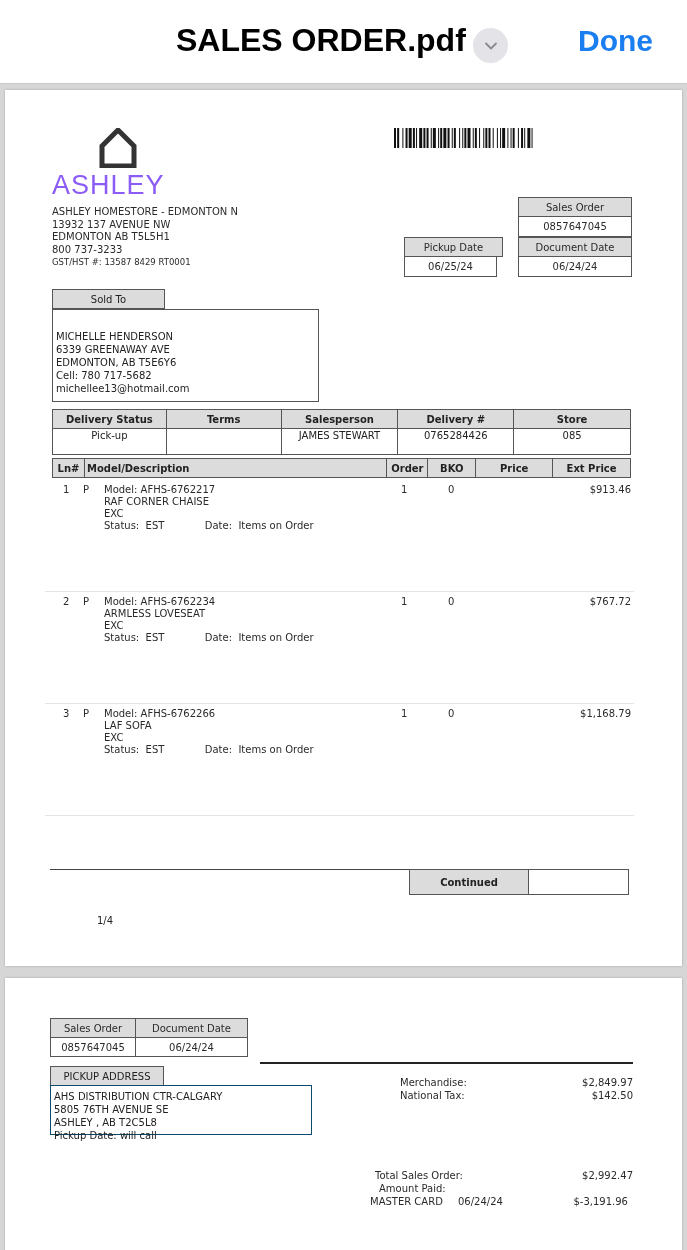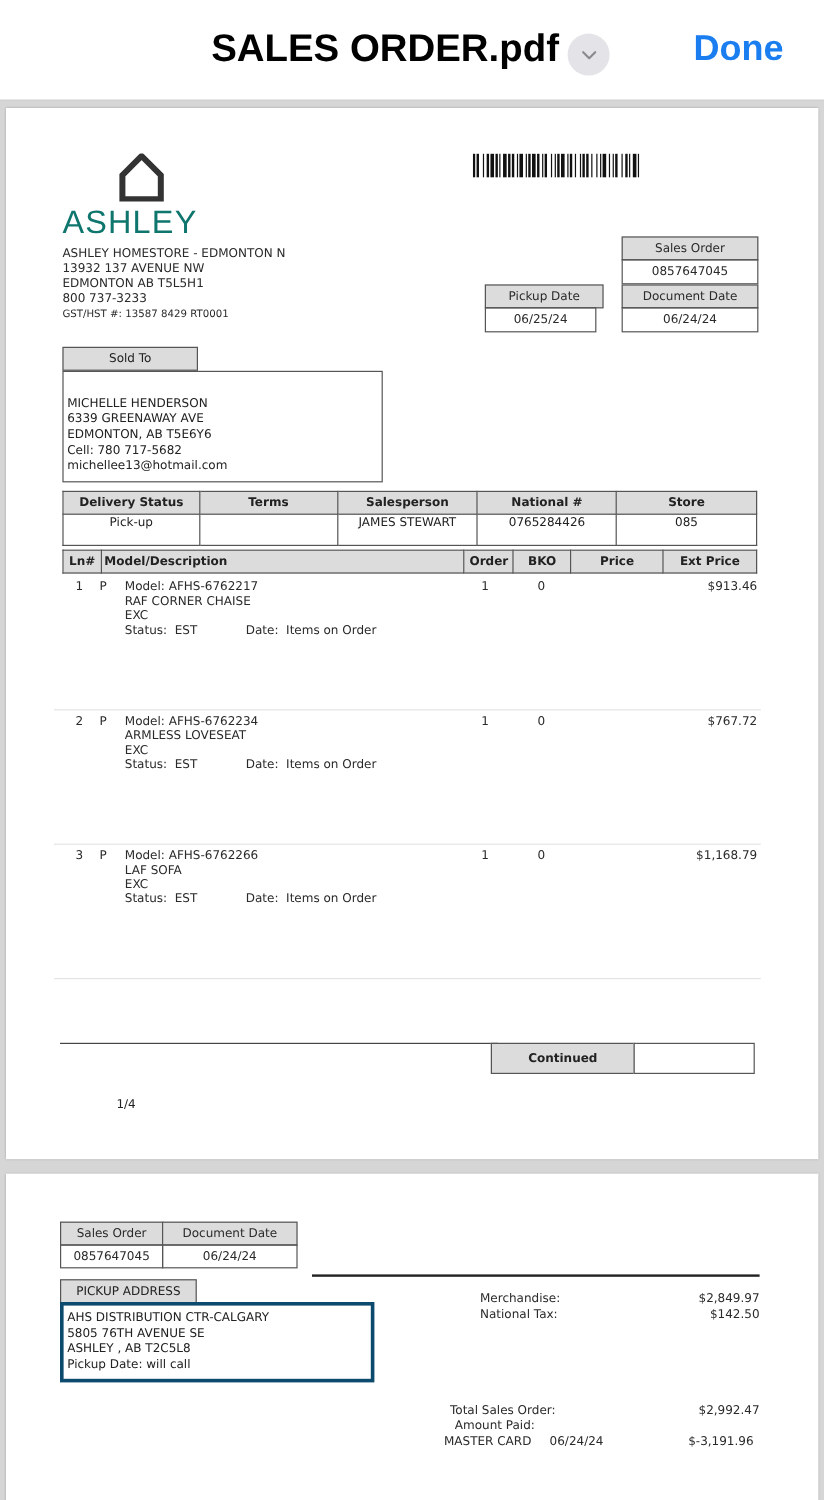--- a/index.html
+++ b/index.html
@@ -15,21 +15,21 @@
 
   
   .page { position: absolute; left: 5px; width: 677px; background: #fff; box-shadow: 0 0 2px rgba(0,0,0,0.25); }
   .page1 { top: 90px; height: 876px; }
   .page2 { top: 978px; height: 280px; }
   .small { font-size: 10px; line-height: 12.5px; color: #2a2a2a; }
   .tiny { font-size: 8.5px; }
 
   
   .logo-house { position: absolute; left: 93px; top: 38px; width: 40px; height: 40px; }
-  .logo-word { position: absolute; left: 47px; top: 80px; font-family: "Liberation Sans", sans-serif; font-size: 27px; color: #0f766e; letter-spacing: 1px; }
+  .logo-word { position: absolute; left: 47px; top: 80px; font-family: "Liberation Sans", sans-serif; font-size: 27px; color: #8b5cf6; letter-spacing: 1px; }
 
   .store-info { position: absolute; left: 47px; top: 116px; }
 
   
   .barcode { position: absolute; left: 389px; top: 38px; width: 234px; height: 20px; }
 
   
   .box { position: absolute; border: 1px solid #555; font-size: 10px; color: #2a2a2a; display: flex; align-items: center; justify-content: center; }
   .box.hd { background: #dcdcdc; }
 
@@ -59,21 +59,21 @@
 
   .end-sep { position: absolute; left: 40px; top: 725px; width: 589px; height: 1px; background: #e4e4e4; }
   .bottom-rule { position: absolute; left: 45px; top: 779px; width: 365px; height: 1px; background: #444; }
   .cont-box { position: absolute; left: 404px; top: 779px; width: 120px; height: 26px; border: 1px solid #555; background: #dcdcdc; font-weight: bold; font-size: 10px; display: flex; align-items: center; justify-content: center; }
   .cont-empty { position: absolute; left: 523px; top: 779px; width: 101px; height: 26px; border: 1px solid #555; background: #fff; }
   .page-num { position: absolute; left: 92px; top: 825px; font-size: 10px; }
 
   
   .p2-rule { position: absolute; left: 255px; top: 84px; width: 373px; height: 2px; background: #222; }
   .pick-tab { position: absolute; left: 45px; top: 88px; width: 114px; height: 20px; border: 1px solid #555; background: #dcdcdc; font-size: 10px; display: flex; align-items: center; justify-content: center; }
-  .pick-box { position: absolute; left: 45px; top: 107px; width: 262px; height: 67px; border: 3px solid #0c4a6e; padding: 4px 3px; font-size: 10px; line-height: 13px; }
+  .pick-box { position: absolute; left: 45px; top: 107px; width: 262px; height: 50px; border: 1px solid #0c4a6e; padding: 4px 3px; font-size: 10px; line-height: 13px; }
   .tot { position: absolute; font-size: 10px; line-height: 13px; color: #2a2a2a; white-space: nowrap; }
 </style>
 </head>
 <body>
 
 <div class="navbar">
   <div class="nav-title">SALES ORDER.pdf</div>
   <div class="nav-chevron">
     <svg viewBox="0 0 14 14">
       <polyline points="2,4.5 7,9.5 12,4.5" fill="none" stroke="#8a8a8e" stroke-width="1.8" stroke-linecap="round" stroke-linejoin="round"></polyline>
@@ -162,21 +162,21 @@
         <col style="width:115px">
         <col style="width:117px">
         <col style="width:116px">
         <col style="width:117px">
       </colgroup>
     <tbody>
         <tr>
       <th>Delivery Status</th>
       <th>Terms</th>
       <th>Salesperson</th>
-      <th>National #</th>
+      <th>Delivery #</th>
       <th>Store</th>
     </tr>
     <tr>
       <td>Pick-up</td>
       <td></td>
       <td>JAMES STEWART</td>
       <td>0765284426</td>
       <td>085</td>
     </tr>
   </tbody>

